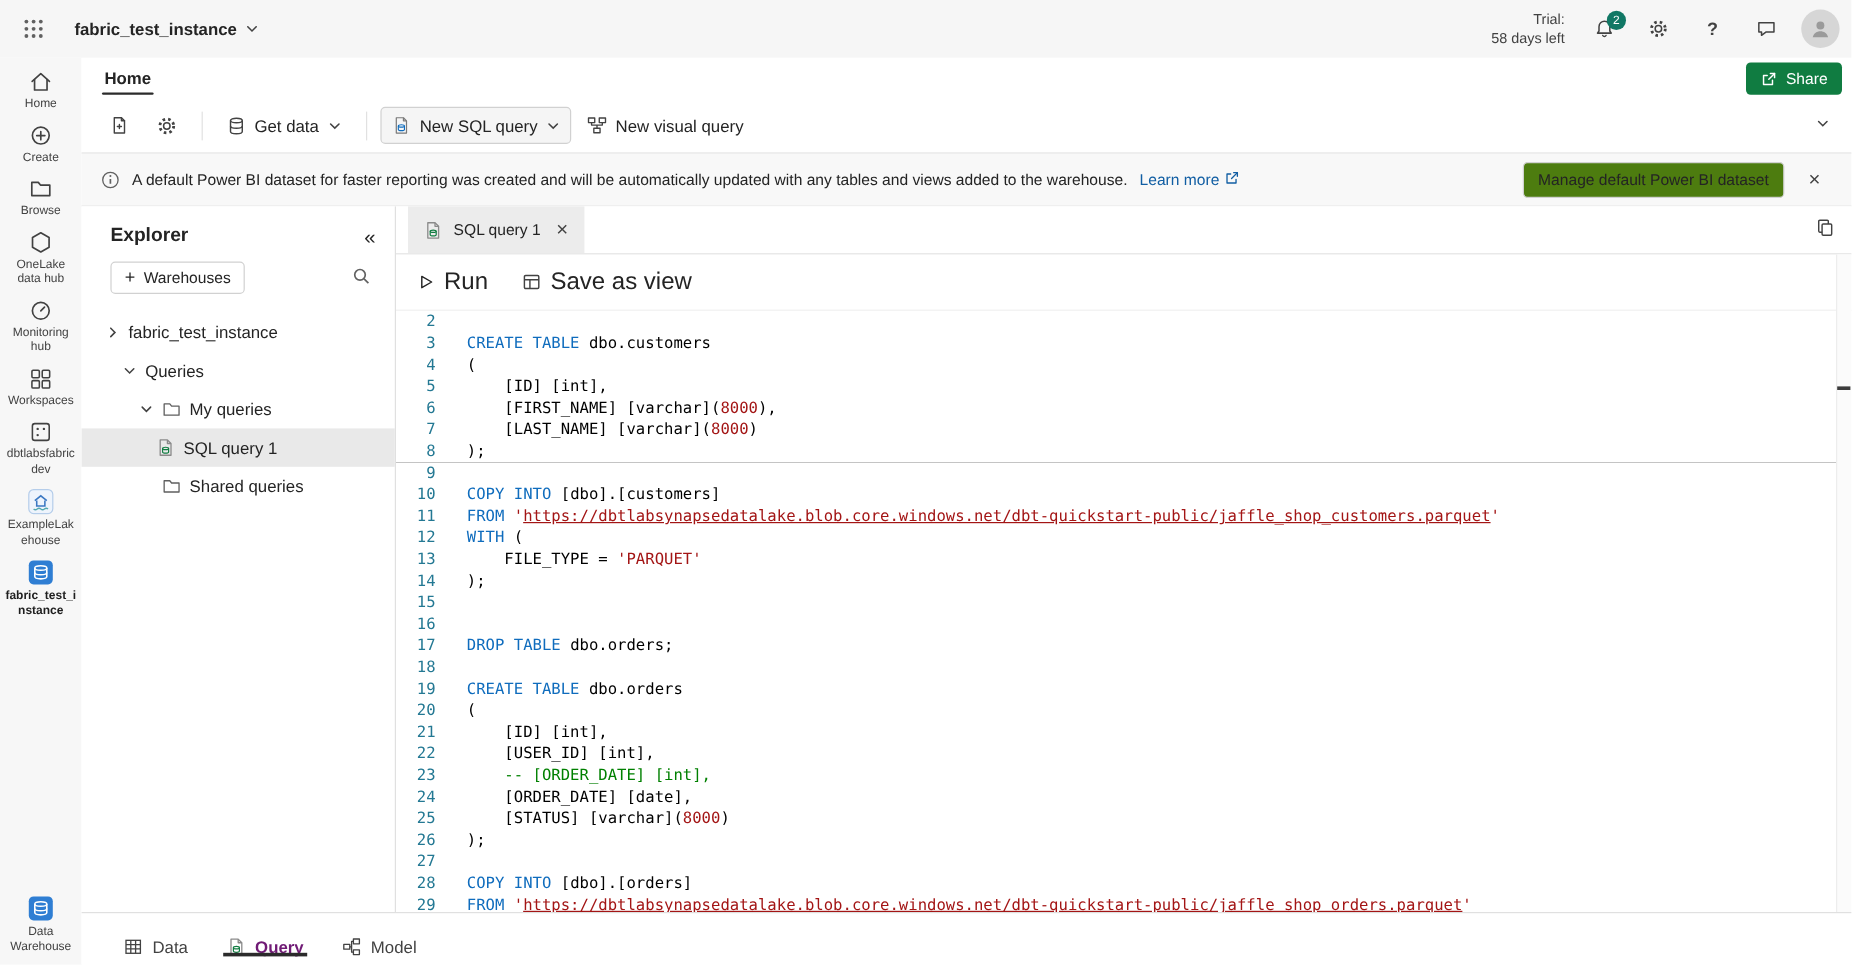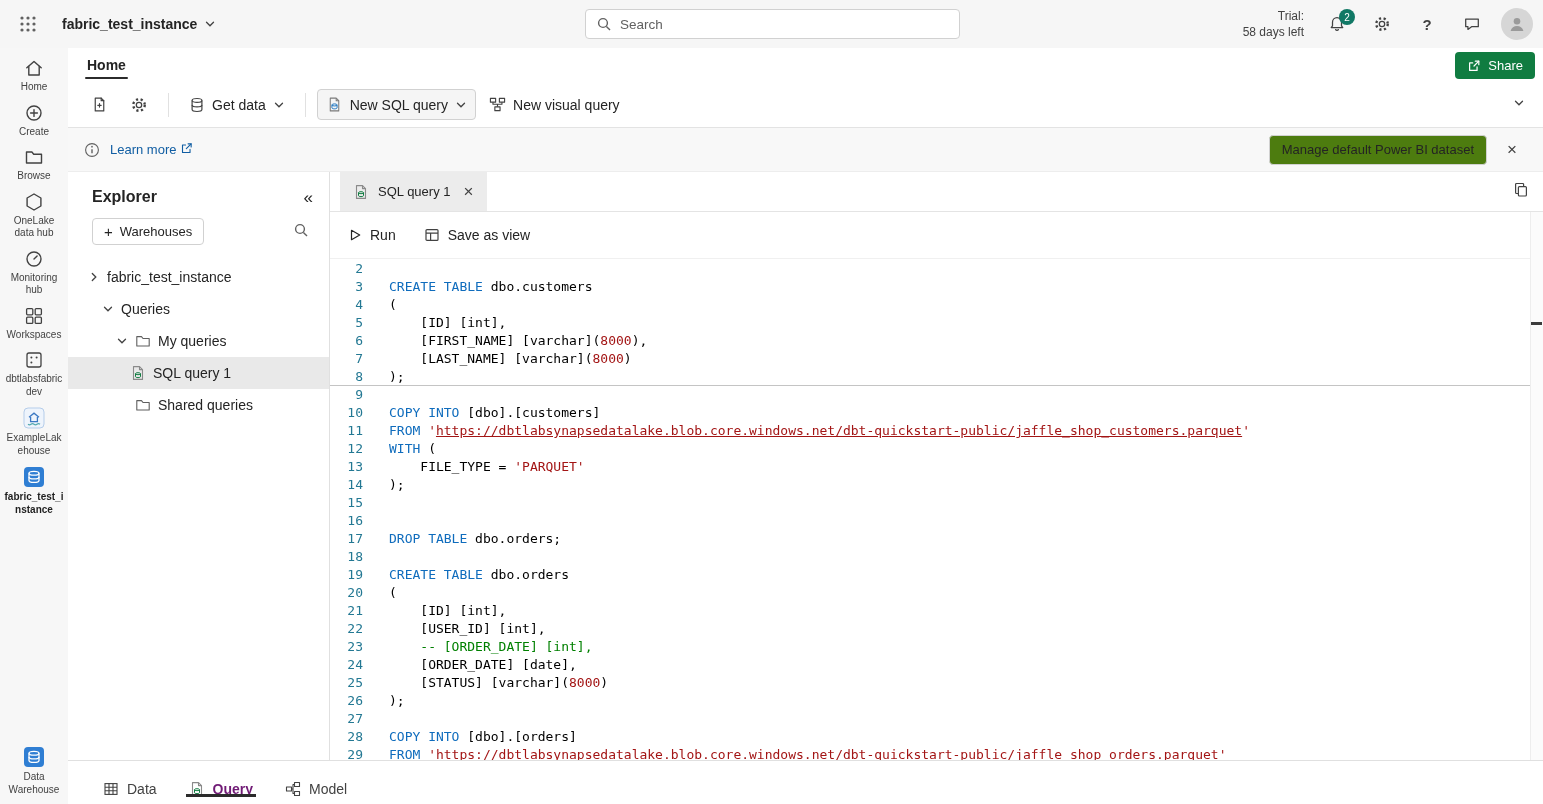--- a/index.html
+++ b/index.html
@@ -71,21 +71,21 @@
 .tree-row.selected{background:#e9e9e9}
 .tree-label{white-space:nowrap}
 .chev-space{width:12px;flex:none}
 
 #editor{position:absolute;left:262px;top:0;right:0;bottom:0;background:#fff}
 .tab-bar{height:40px;border-bottom:1px solid #e4e4e4;display:flex;align-items:stretch;position:relative}
 .sql-tab{margin-left:10px;background:#ececec;display:flex;align-items:center;gap:9px;padding:0 10px 0 13px;font-size:13px;cursor:pointer}
 .tab-close{font-size:15px;color:#424242;padding:1px 4px;border-radius:3px}
 .copy-btn{position:absolute;right:14px;top:10px}
 .editor-toolbar{height:47px;display:flex;align-items:center;gap:28px;padding-left:18px;
- border-bottom:1px solid #f0f0f0;font-size:14px}
+ border-bottom:1px solid #f0f0f0;font-size:20px}
 .tbtn{display:flex;align-items:center;gap:8px}
 
 .code-area{position:absolute;top:88px;left:0;right:13px;bottom:0;overflow:hidden;
  font-family:"DejaVu Sans Mono","Liberation Mono",monospace;font-size:13px;cursor:text}
 .code-line{display:flex;height:18px;line-height:18px;white-space:pre}
 .code-line.current{box-shadow:inset 0 -1px 0 #c4c4c4}
 .gutter{width:46px;flex:none;text-align:right;padding-right:13px;color:var(--lineno,#237893)}
 .code-text{padding-left:13px}
 .tk-kw{color:var(--kw,#0f6cbd)}
 .tk-pl{color:#000}
@@ -123,29 +123,20 @@
       </span>
   </button>
   <div class="product-title">
     <span>fabric_test_instance</span>
     <span class="icon">
         <svg width="12" height="12" viewBox="0 0 12 12" fill="none" stroke="#424242" stroke-width="1.3" stroke-linecap="round">
           <path d="M2.5 4.3L6 7.8l3.5-3.5"></path>
         </svg>
       </span>
   </div>
-  <div class="search-box">
-    <span class="icon">
-        <svg width="16" height="16" viewBox="0 0 16 16" fill="none" stroke="#616161" stroke-width="1.4">
-          <circle cx="7" cy="7" r="4.4"></circle>
-          <path d="M10.4 10.4L14 14"></path>
-        </svg>
-      </span>
-    <input placeholder="Search" style="">
-  </div>
   <div class="topbar-right">
     <div class="trial">
       <div>Trial:</div>
       <div>58 days left</div>
     </div>
     <button class="tb-iconbtn">
       <span class="icon">
           <svg width="18" height="18" viewBox="0 0 20 20" fill="none" stroke="#424242" stroke-width="1.4" stroke-linecap="round" stroke-linejoin="round">
             <path d="M10 3a5 5 0 0 0-5 5v4l-1.4 2h12.8L15 12V8a5 5 0 0 0-5-5z"></path>
             <path d="M8.5 16.2a1.7 1.7 0 0 0 3 0"></path>
@@ -373,20 +364,21 @@
   </div>
 
   <div id="banner">
     <span class="icon">
         <svg width="16" height="16" viewBox="0 0 16 16" fill="none" stroke="#616161" stroke-width="1.1">
           <circle cx="8" cy="8" r="6.4"></circle>
           <path d="M8 7.2v4" stroke-width="1.4"></path>
           <circle cx="8" cy="4.7" r=".85" fill="#616161" stroke="none"></circle>
         </svg>
       </span>
+    <span>A default Power BI dataset for faster reporting was created and will be automatically updated with any tables and views added to the warehouse.</span>
     <span class="link">
       <span>Learn more</span>
       <span class="icon">
           <svg width="13" height="13" viewBox="0 0 14 14" fill="none" stroke="#115ea3" stroke-width="1.2" stroke-linecap="round" stroke-linejoin="round">
             <path d="M6 3.2H2.7v8.1h8.1V8"></path>
             <path d="M6.8 7.2L12 2"></path>
             <path d="M8.7 2H12v3.3"></path>
           </svg>
         </span>
     </span>

